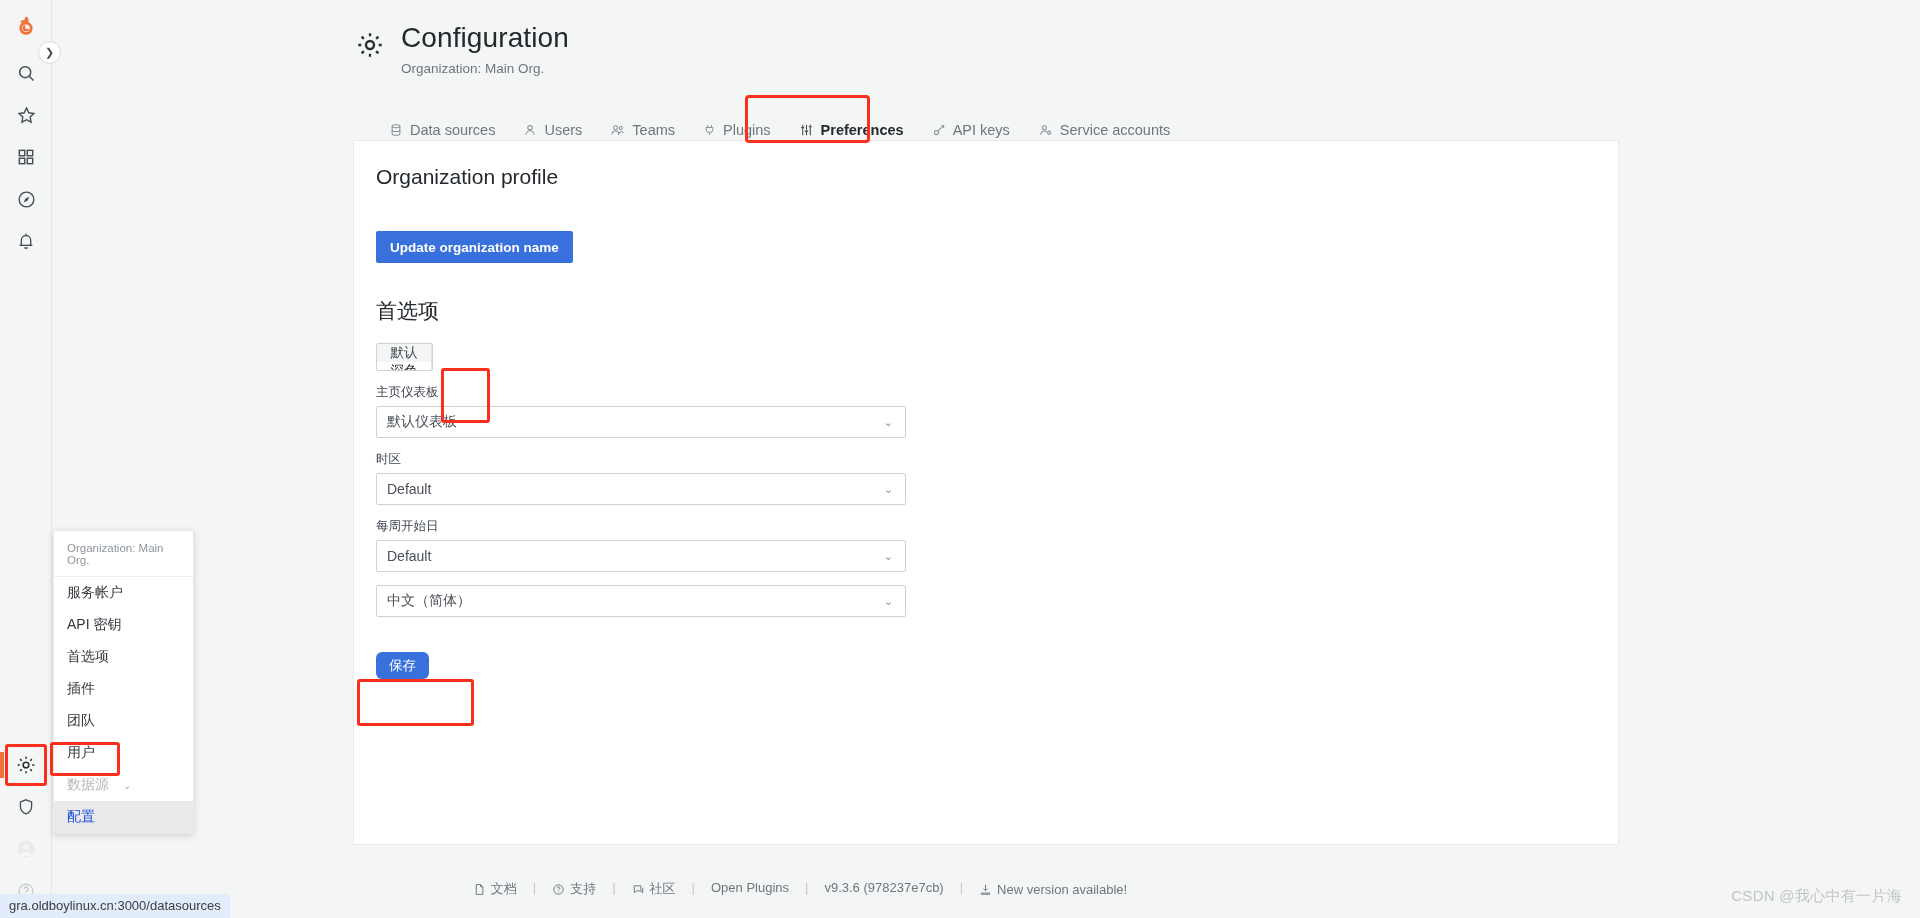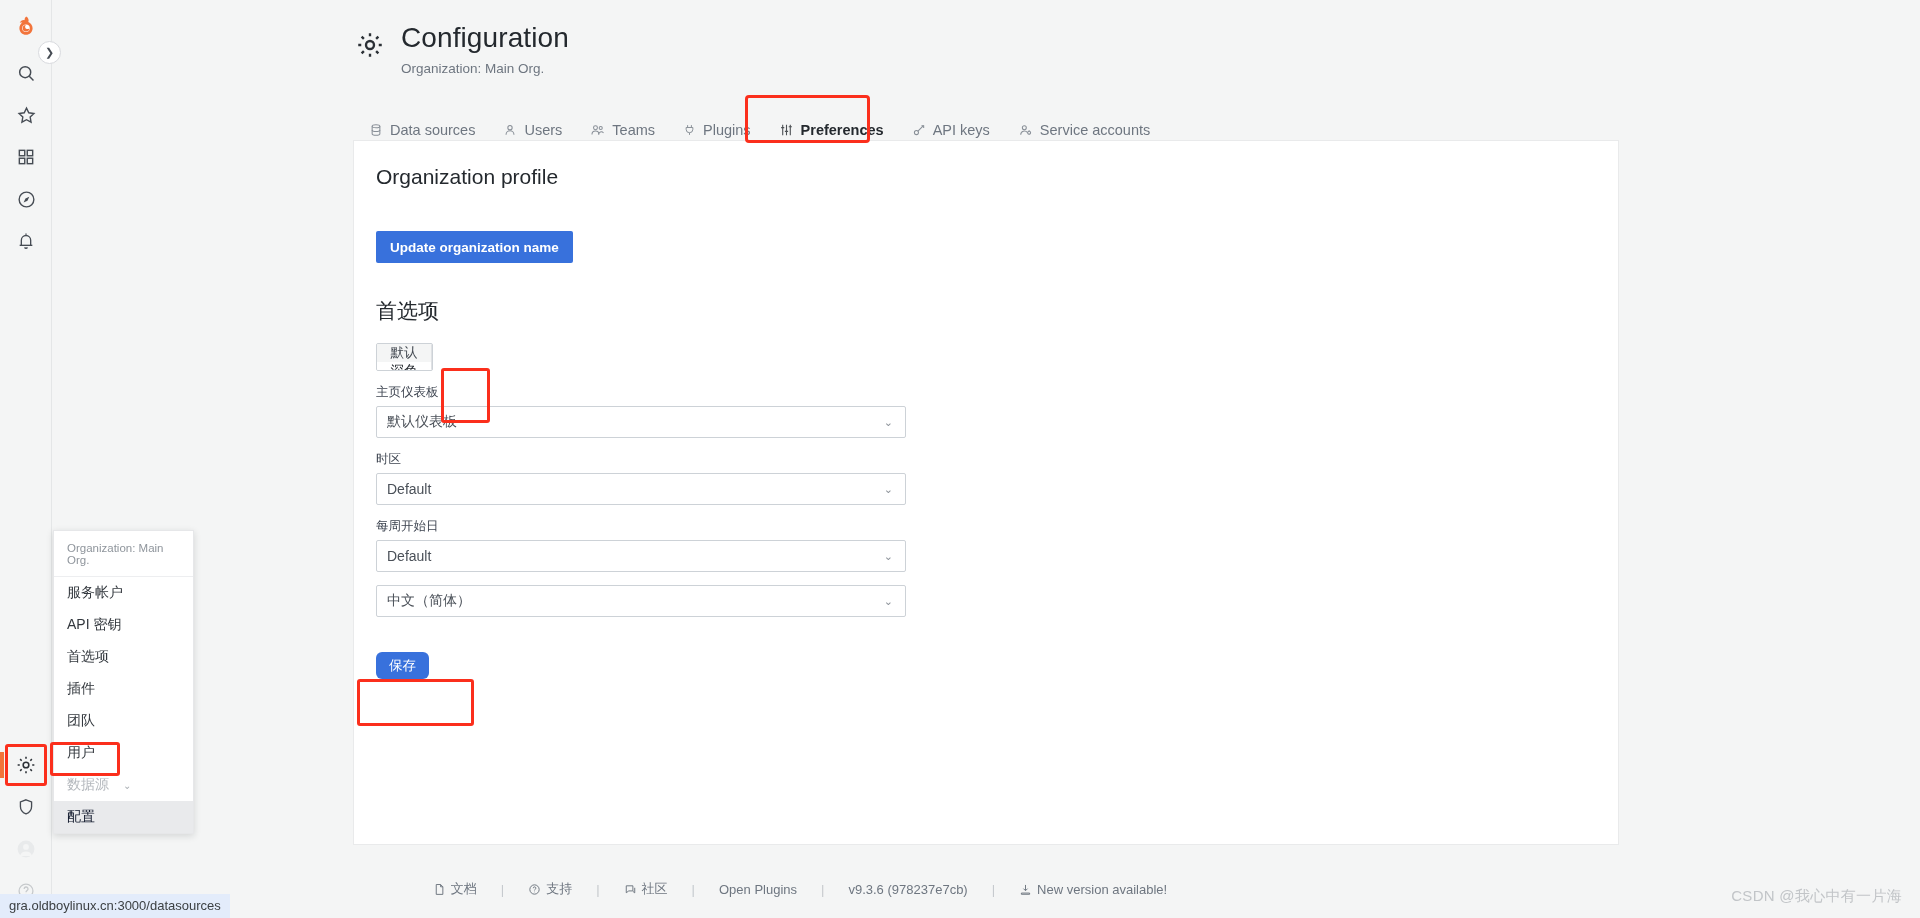--- a/index.html
+++ b/index.html
@@ -59,21 +59,21 @@
   .page-title {
     font-size: 28px; font-weight: 500; color: #24292e;
     line-height: 32px; letter-spacing: .1px;
   }
   .page-sub {
     font-size: 13.5px; color: #6e7680; margin-top: 7px;
   }
 
   
   .tabs {
-    position: absolute; left: 355px; top: 112px;
+    position: absolute; left: 375px; top: 112px;
     display: flex; align-items: flex-end; gap: 0;
     height: 36px;
   }
   .tab {
     display: flex; align-items: center; gap: 7px;
     padding: 0 14px; height: 36px;
     font-size: 14.5px; color: #6e7680;
     cursor: pointer; position: relative;
     white-space: nowrap;
   }
@@ -186,35 +186,35 @@
     font-size: 11.5px; color: #8f959c;
     padding: 11px 13px 10px 13px;
     border-bottom: 1px solid #edeef0;
   }
   .popup-item {
     font-size: 14px; color: #33383e;
     padding: 7px 13px; cursor: pointer;
     display: flex; align-items: center; gap: 6px;
   }
   .popup-item.dim { color: #b4b8bd; }
-  .popup-item.current { background: #e9eaec; color: #0f172a; }
+  .popup-item.current { background: #e9eaec; color: #1d4ed8; }
   .popup-item .sub-chev { font-size: 10px; color: #a9aeb3; margin-left: 8px; }
   .config-highlight {
     position: absolute; left: 50px; top: 742px;
     width: 70px; height: 34px;
     border: 3px solid #fb2f1c; border-radius: 3px;
     z-index: 35; pointer-events: none;
   }
 
   
   .footer {
     position: absolute; left: 0; bottom: 20px;
     width: 1600px;
-    display: flex; align-items: center; justify-content: center;
-    gap: 22px;
+    display: flex; justify-content: center;
+    gap: 14px;
     font-size: 13px; color: #6e7680;
   }
   .footer a {
     display: inline-flex; align-items: center; gap: 5px;
     color: #6e7680; text-decoration: none; cursor: pointer;
   }
   .footer .sep { color: #c5c9cd; padding: 0 2px; }
   .footer svg { display: block; }
 
   

